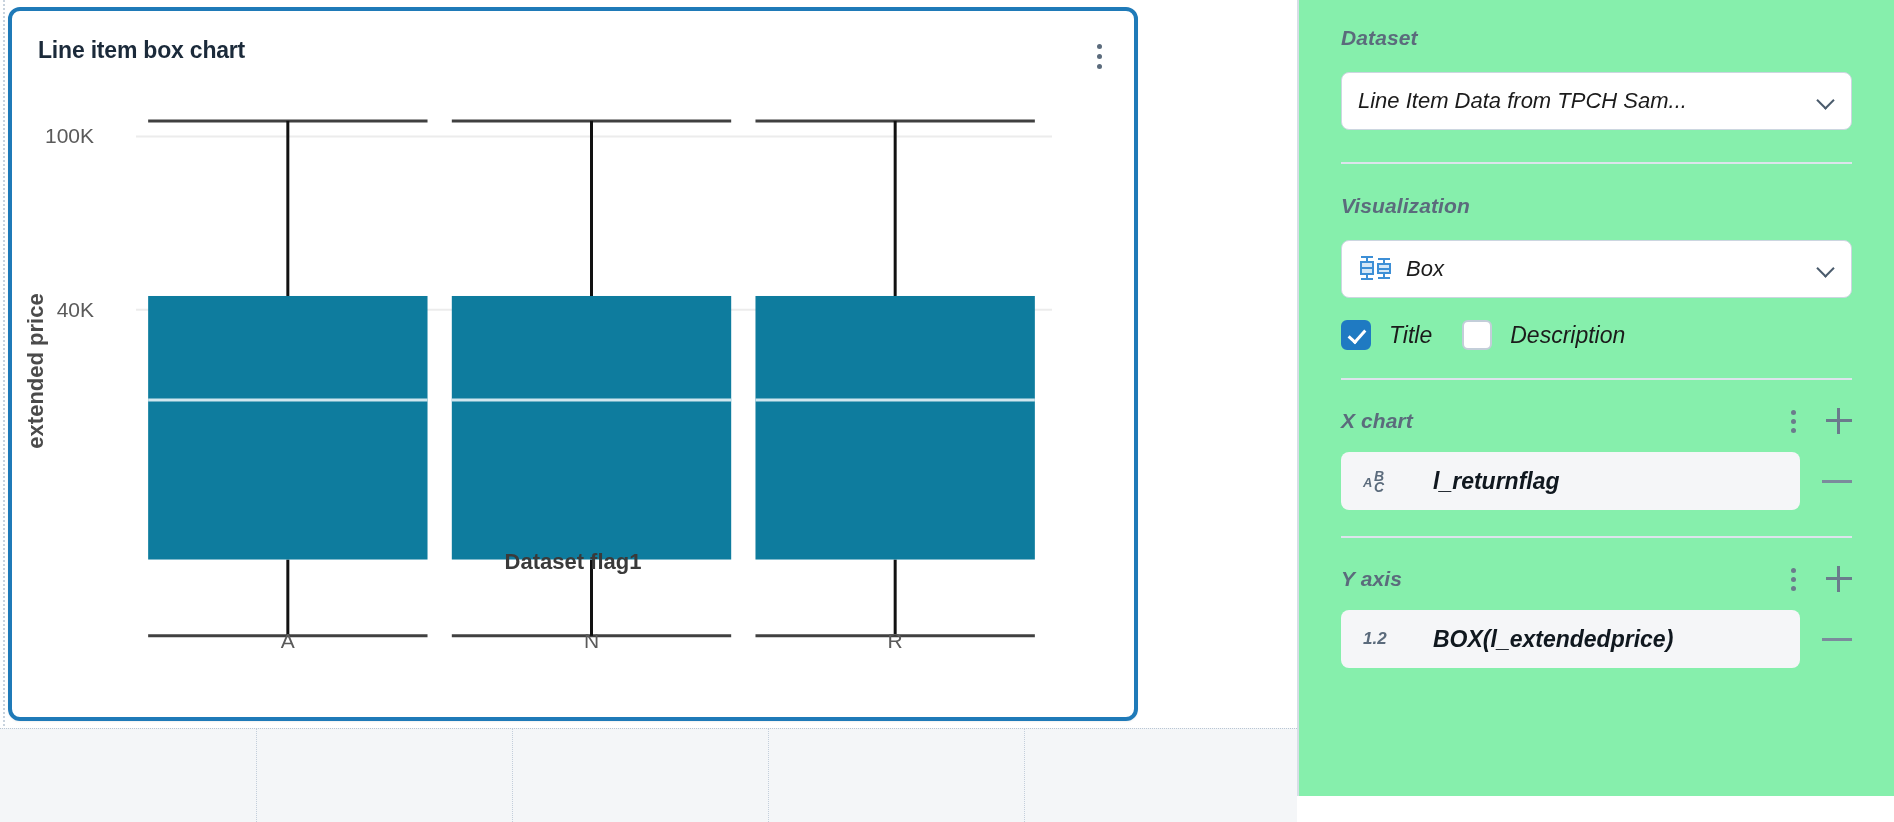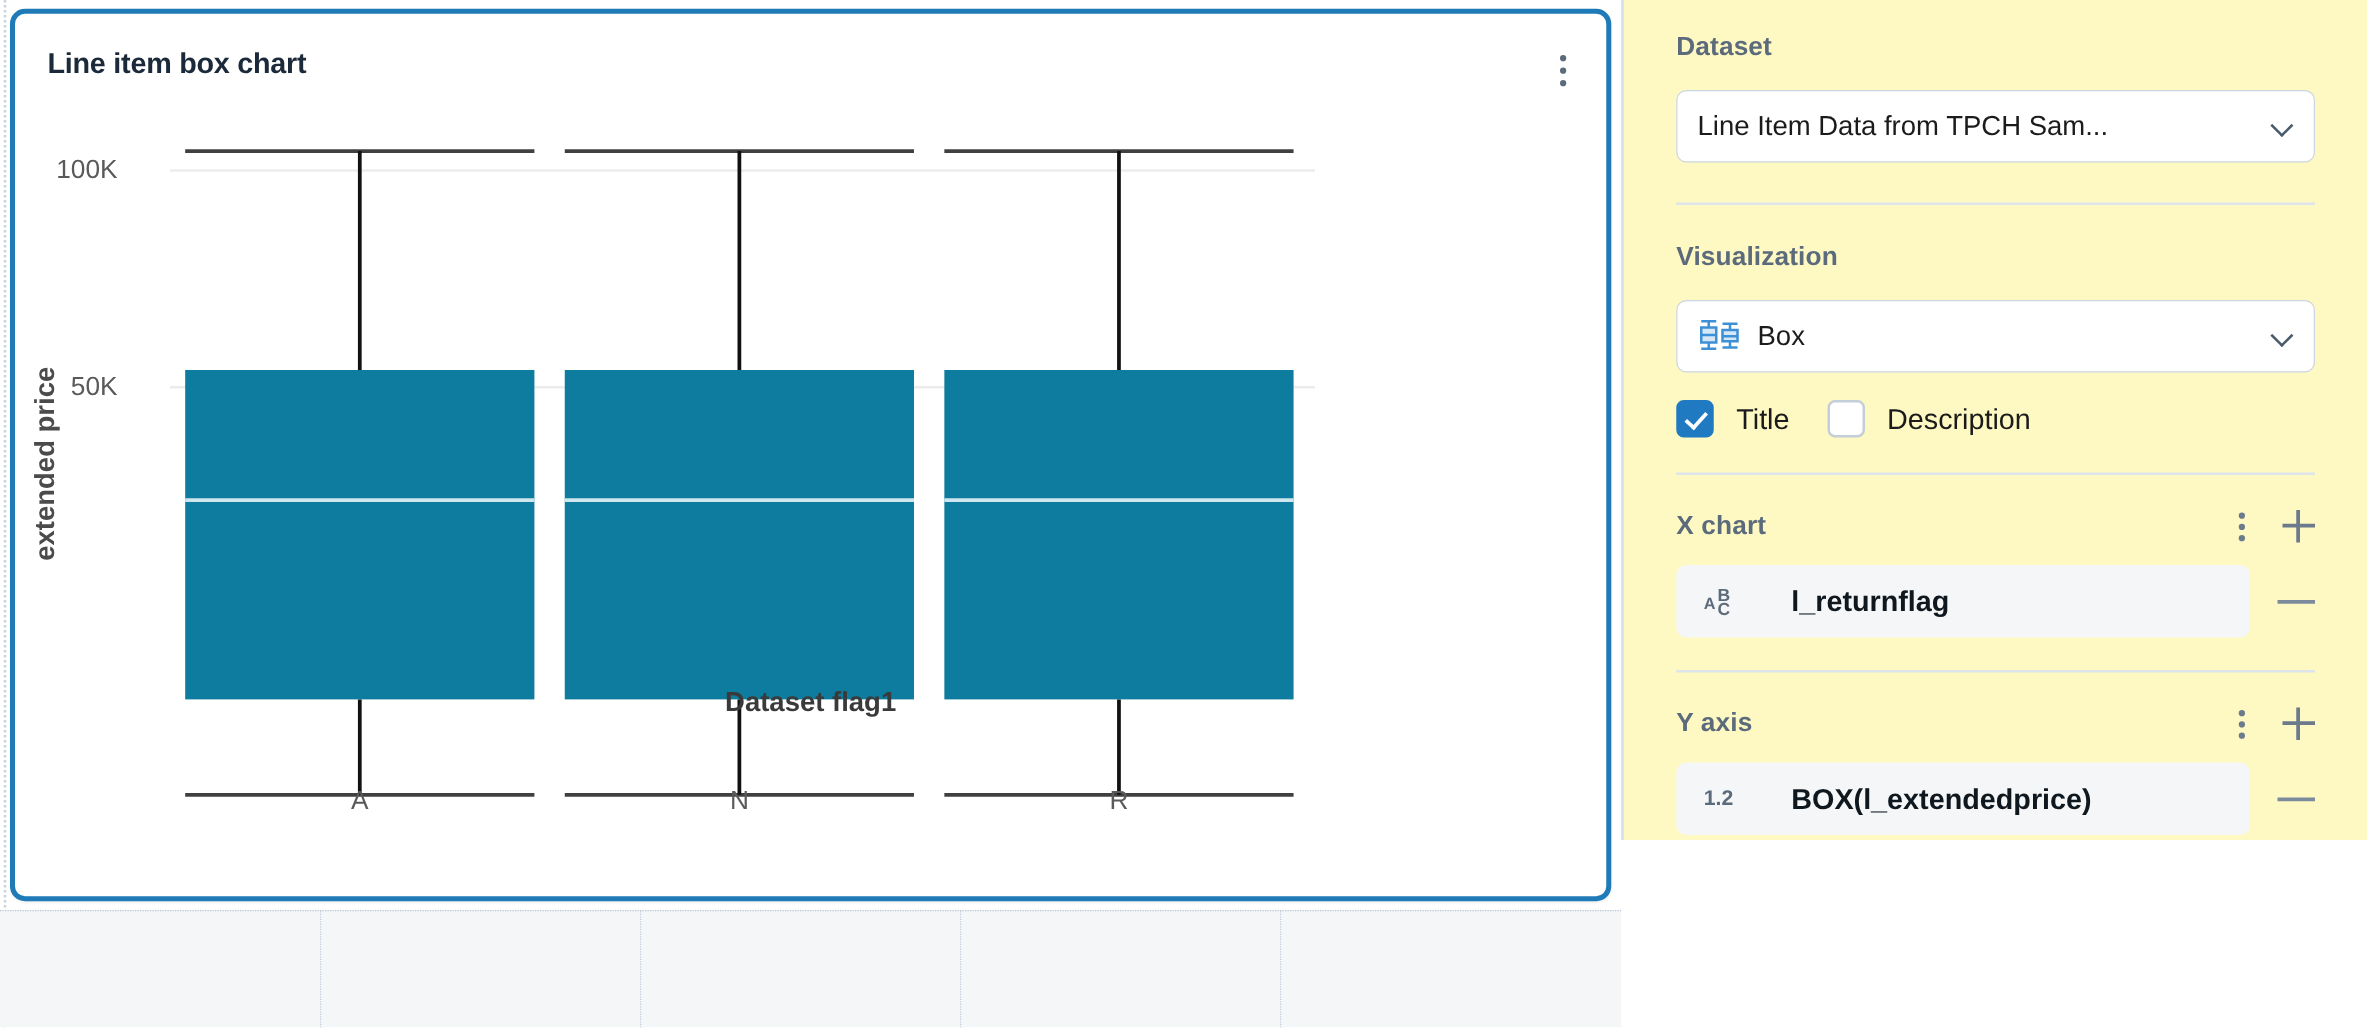--- a/index.html
+++ b/index.html
@@ -28,21 +28,21 @@
     width: 0; border-left: 1px dotted #c3cedb;
   }
   .edge-dots {
     position: absolute; left: 3px; top: 0; bottom: 0;
     width: 0; border-left: 2px dotted #c8d3de;
   }
 
   
   .chart-card {
     position: absolute; left: 8px; top: 7px;
-    width: 1281px; height: 714px;
+    width: 1130px; height: 714px;
     background: #fff;
     border: 4px solid #1f7ab8;
     border-radius: 12px;
     box-shadow: 0 1px 2px rgba(0,0,0,.06);
   }
   .chart-title {
     position: absolute; left: 26px; top: 26px;
     font-size: 23px; font-weight: bold; color: #1b2a3a;
     letter-spacing: -.2px;
   }
@@ -74,25 +74,26 @@
     font-size: 21px; color: #5a5a5a; white-space: nowrap;
   }
   .xlabel {
     position: absolute; left: 50%; transform: translateX(-50%);
     font-size: 22px; font-weight: bold; color: #3a3a3a; white-space: nowrap;
   }
 
   
   .panel {
     position: absolute; left: 1297px; top: 0;
-    width: 597px; height: 672px;
-    background: #fef9c3;
+    width: 597px; height: 796px;
+    background: #86efac;
     border-left: 2px solid #d6dee6;
     padding: 0 42px;
     overflow: hidden;
+    font-style: italic;
   }
   .sec-title {
     font-size: 21px; font-weight: bold; color: #5b6b7c;
     letter-spacing: .1px;
   }
   .sec-head { display: flex; align-items: center; justify-content: space-between; }
   .sec-head-actions { display: flex; align-items: center; gap: 22px; }
   .kebab-sm { width: 22px; height: 26px; display:flex; flex-direction: column;
     align-items:center; justify-content:center; gap:4px; cursor:pointer; }
   .kebab-sm i { width:5px; height:5px; border-radius:50%; background:#6b7b8c; display:block; }
@@ -188,21 +189,21 @@
             <line x1="743.48" y1="109.8766233766234" x2="1022.8533333333335" y2="109.8766233766234" stroke="#404040" stroke-width="3"></line>
             <line x1="743.48" y1="624.8051948051948" x2="1022.8533333333335" y2="624.8051948051948" stroke="#404040" stroke-width="3"></line>
             <line x1="883.1666666666667" y1="109.8766233766234" x2="883.1666666666667" y2="284.987012987013" stroke="#111" stroke-width="3"></line>
             <line x1="883.1666666666667" y1="548.5194805194806" x2="883.1666666666667" y2="624.8051948051948" stroke="#111" stroke-width="3"></line>
             <rect x="743.48" y="284.987012987013" width="279.37333333333333" height="263.5324675324676" fill="#0e7c9e"></rect>
             <line x1="743.48" y1="389.01298701298697" x2="1022.8533333333335" y2="389.01298701298697" stroke="#cfe6ee" stroke-width="3"></line>
           </svg>
         <div class="ylabel">extended price</div>
         <div class="ytick-wrap" id="ytick-wrap">
             <div class="ytick" style="top: 125.481px; right: 42px;">100K</div>
-            <div class="ytick" style="top: 298.857px; right: 42px;">50K</div>
+            <div class="ytick" style="top: 298.857px; right: 42px;">40K</div>
           </div>
         <div id="xtick-wrap">
             <div class="xtick" style="left: 275.833px; top: 618px;">A</div>
             <div class="xtick" style="left: 579.5px; top: 618px;">N</div>
             <div class="xtick" style="left: 883.167px; top: 618px;">R</div>
           </div>
         <div class="xlabel" style="top:538px">Dataset flag1</div>
       </div>
     </div>
 

